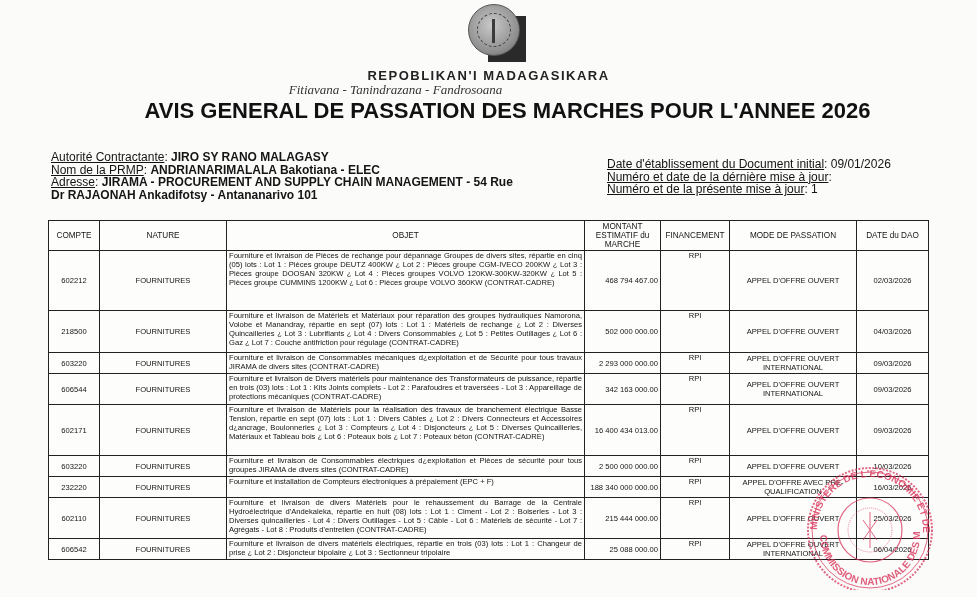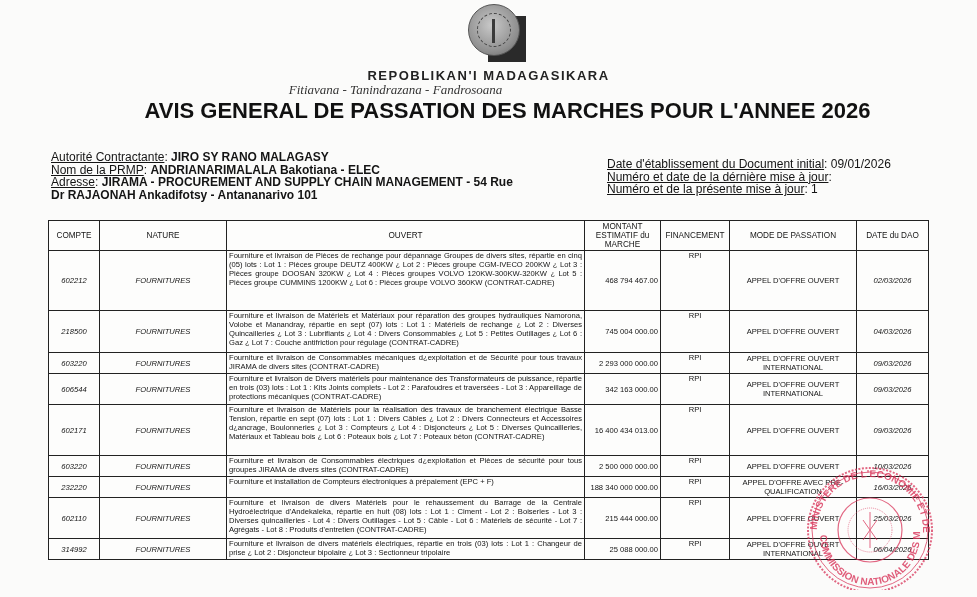--- a/index.html
+++ b/index.html
@@ -40,21 +40,21 @@
   .meta-right { position:absolute; left:607px; top:158px; font-size:12px; line-height:12.5px; }
   .u { text-decoration:underline; }
   .b { font-weight:bold; }
 
   table.marches {
     position:absolute; left:48px; top:220px; width:880px;
     border-collapse:collapse; table-layout:fixed; font-size:7.6px; background:#fdfdfc;
   }
   table.marches th, table.marches td { border:1px solid #222; padding:0 2px; }
   table.marches th { font-weight:normal; font-size:8.2px; text-align:center; height:29px; line-height:9px; }
-  td.c { text-align:center; vertical-align:middle;font-style:italic; }
+  td.c { text-align:center; vertical-align:middle; }
   td.obj { text-align:justify; line-height:9px; vertical-align:top; padding:0 2px;margin-top:37px; }
   td.amt { text-align:right; vertical-align:middle; }
   td.fin { text-align:center; vertical-align:top; padding-top:2px; }
   td.mode { text-align:center; vertical-align:middle; line-height:9px; }
 
   .stamp {
     position:absolute; left:795px; top:460px; width:150px; height:130px; pointer-events:none;
   }
 </style>
 </head>
@@ -88,42 +88,42 @@
       <col style="width:358px">
     <col style="width:76px">
       <col style="width:69px">
       <col style="width:127px">
       <col style="width:72px">
   </colgroup>
   <thead>
     <tr>
       <th>COMPTE</th>
       <th>NATURE</th>
-      <th>OUVERT</th>
+      <th>OBJET</th>
       <th>MONTANT ESTIMATIF du MARCHE</th>
       <th>FINANCEMENT</th>
       <th>MODE DE PASSATION</th>
       <th>DATE du DAO</th>
     </tr>
   </thead>
   <tbody id="rows">
       <tr style="height: 60px;">
         <td class="c">602212</td>
         <td class="c">FOURNITURES</td>
         <td class="obj">Fourniture et livraison de Pièces de rechange pour dépannage Groupes de divers sites, répartie en cinq (05) lots : Lot 1 : Pièces groupe DEUTZ 400KW ¿ Lot 2 : Pièces groupe CGM-IVECO 200KW ¿ Lot 3 : Pièces groupe DOOSAN 320KW ¿ Lot 4 : Pièces groupes VOLVO 120KW-300KW-320KW ¿ Lot 5 : Pièces groupe CUMMINS 1200KW ¿ Lot 6 : Pièces groupe VOLVO 360KW (CONTRAT-CADRE)</td>
         <td class="amt">468 794 467.00</td>
         <td class="fin">RPI</td>
         <td class="mode">APPEL D'OFFRE OUVERT</td>
         <td class="c">02/03/2026</td>
       </tr>
       <tr style="height: 42px;">
         <td class="c">218500</td>
         <td class="c">FOURNITURES</td>
         <td class="obj">Fourniture et livraison de Matériels et Matériaux pour réparation des groupes hydrauliques Namorona, Volobe et Manandray, répartie en sept (07) lots : Lot 1 : Matériels de rechange ¿ Lot 2 : Diverses Quincailleries ¿ Lot 3 : Lubrifiants ¿ Lot 4 : Divers Consommables ¿ Lot 5 : Petites Outillages ¿ Lot 6 : Gaz ¿ Lot 7 : Couche antifriction pour régulage (CONTRAT-CADRE)</td>
-        <td class="amt">745 004 000.00</td>
+        <td class="amt">502 000 000.00</td>
         <td class="fin">RPI</td>
         <td class="mode">APPEL D'OFFRE OUVERT</td>
         <td class="c">04/03/2026</td>
       </tr>
       <tr style="height: 21px;">
         <td class="c">603220</td>
         <td class="c">FOURNITURES</td>
         <td class="obj">Fourniture et livraison de Consommables mécaniques d¿exploitation et de Sécurité pour tous travaux JIRAMA de divers sites (CONTRAT-CADRE)</td>
         <td class="amt">2 293 000 000.00</td>
         <td class="fin">RPI</td>
@@ -169,21 +169,21 @@
       <tr style="height: 41px;">
         <td class="c">602110</td>
         <td class="c">FOURNITURES</td>
         <td class="obj">Fourniture et livraison de divers Matériels pour le rehaussement du Barrage de la Centrale Hydroélectrique d'Andekaleka, répartie en huit (08) lots : Lot 1 : Ciment - Lot 2 : Boiseries - Lot 3 : Diverses quincailleries - Lot 4 : Divers Outillages - Lot 5 : Câble - Lot 6 : Matériels de sécurité - Lot 7 : Agrégats - Lot 8 : Produits d'entretien (CONTRAT-CADRE)</td>
         <td class="amt">215 444 000.00</td>
         <td class="fin">RPI</td>
         <td class="mode">APPEL D'OFFRE OUVERT</td>
         <td class="c">25/03/2026</td>
       </tr>
       <tr style="height: 21px;">
-        <td class="c">314992</td>
+        <td class="c">606542</td>
         <td class="c">FOURNITURES</td>
         <td class="obj">Fourniture et livraison de divers matériels électriques, répartie en trois (03) lots : Lot 1 : Changeur de prise ¿ Lot 2 : Disjoncteur bipolaire ¿ Lot 3 : Sectionneur tripolaire</td>
         <td class="amt">25 088 000.00</td>
         <td class="fin">RPI</td>
         <td class="mode">APPEL D'OFFRE OUVERT INTERNATIONAL</td>
         <td class="c">06/04/2026</td>
       </tr>
     </tbody>
 </table>
 

